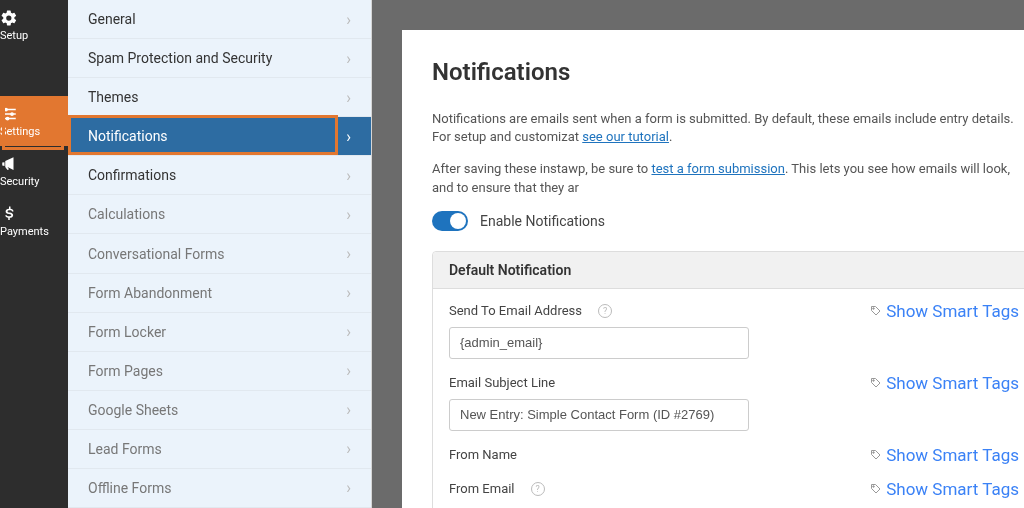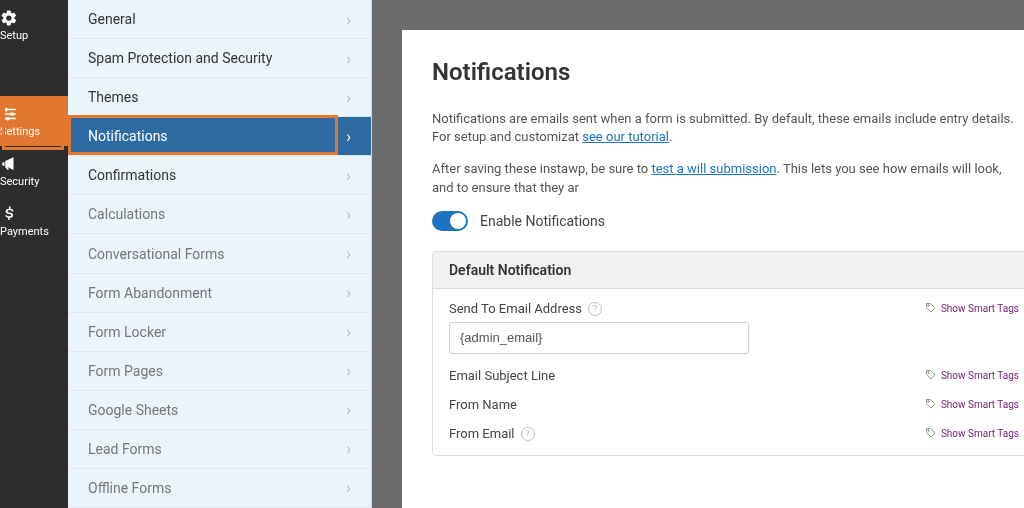--- a/index.html
+++ b/index.html
@@ -22,23 +22,23 @@
 .main p { font-size: 13px; color: #555; margin-bottom: 14px; line-height: 1.4; }
 .main a { color: #1e73be; text-decoration: underline; }
 .toggle-row { display: flex; align-items: center; margin: 8px 0 20px 0; }
 .toggle { width: 36px; height: 20px; background: #1e73be; border-radius: 10px; position: relative; margin-right: 12px; cursor: pointer; }
 .toggle .knob { width: 16px; height: 16px; background: #fff; border-radius: 50%; position: absolute; top: 2px; right: 2px; }
 .panel { border: 1px solid #ddd; border-radius: 4px; width: 604px; }
 .panel-header { background: #f1f1f1; padding: 10px 16px; font-weight: 600; color: #333; border-bottom: 1px solid #ddd; border-radius: 4px 4px 0 0; }
 .panel-body { padding: 12px 16px 0 16px; }
 .field-row { margin-bottom: 14px; }
 .field-head { display: flex; justify-content: space-between; align-items: center; margin-bottom: 6px; font-size: 13px; color: #444; }
-.field-head .label { display: flex; align-items: flex-end; gap: 6px; }
+.field-head .label { display: flex; align-items: center; gap: 16px; }
 .help-icon { width: 14px; height: 14px; border: 1px solid #bbb; border-radius: 50%; display: inline-flex; align-items: center; justify-content: center; font-size: 9px; color: #bbb; }
-.smart-tags { color: #701a75; font-size: 10px; display: flex; align-items: center; gap: 4px; cursor: pointer; }
+.smart-tags { color: #3b82f6; font-size: 17px; display: flex; align-items: center; gap: 4px; cursor: pointer; }
 .input-wrap { display: flex; align-items: center; gap: 8px; }
 .text-input { width: 300px; height: 32px; border: 1px solid #ccc; border-radius: 3px; padding: 0 10px; font-size: 13px; color: #555; }
 svg { display: block; }
 </style>
 </head>
 <body>
 
 <div class="app">
   <div class="iconbar">
     <div class="iconbar-item">
@@ -132,21 +132,21 @@
     <div class="sidebar-item">
         <span>Offline Forms</span>
         <span class="chevron">›</span>
       </div>
   </div>
 
   <div class="main-wrap">
     <div class="main">
       <h1>Notifications</h1>
       <p><span>Notifications are emails sent when a form is submitted. By default, these emails include entry details. For setup and customizat</span> <a href="#">see our tutorial</a>.</p>
-      <p><span>After saving these instawp, be sure to </span><a href="#">test a will submission</a><span>. This lets you see how emails will look, and to ensure that they ar</span></p>
+      <p><span>After saving these instawp, be sure to </span><a href="#">test a form submission</a><span>. This lets you see how emails will look, and to ensure that they ar</span></p>
       <div class="toggle-row">
         <div class="toggle">
             <div class="knob"></div>
           </div>
         <span>Enable Notifications</span>
       </div>
       <div class="panel">
         <div class="panel-header">Default Notification</div>
         <div class="panel-body">
           <div class="field-row">
@@ -173,20 +173,23 @@
                   <span>Email Subject Line</span>
                 </span>
               <span class="smart-tags">
                   <svg width="12" height="12" viewBox="0 0 24 24" fill="none" stroke="#999" stroke-width="2">
                     <path d="M20 12l-8 8-9-9V3h8l9 9z"></path>
                     <circle cx="7" cy="7" r="1.5" fill="#999"></circle>
                   </svg>
                   <span>Show Smart Tags</span>
                 </span>
             </div>
+            <div class="input-wrap">
+                <input class="text-input" value="New Entry: Simple Contact Form (ID #2769)" style="">
+              </div>
           </div>
           <div class="field-row">
             <div class="field-head">
               <span class="label">
                   <span>From Name</span>
                 </span>
               <span class="smart-tags">
                   <svg width="12" height="12" viewBox="0 0 24 24" fill="none" stroke="#999" stroke-width="2">
                     <path d="M20 12l-8 8-9-9V3h8l9 9z"></path>
                     <circle cx="7" cy="7" r="1.5" fill="#999"></circle>

